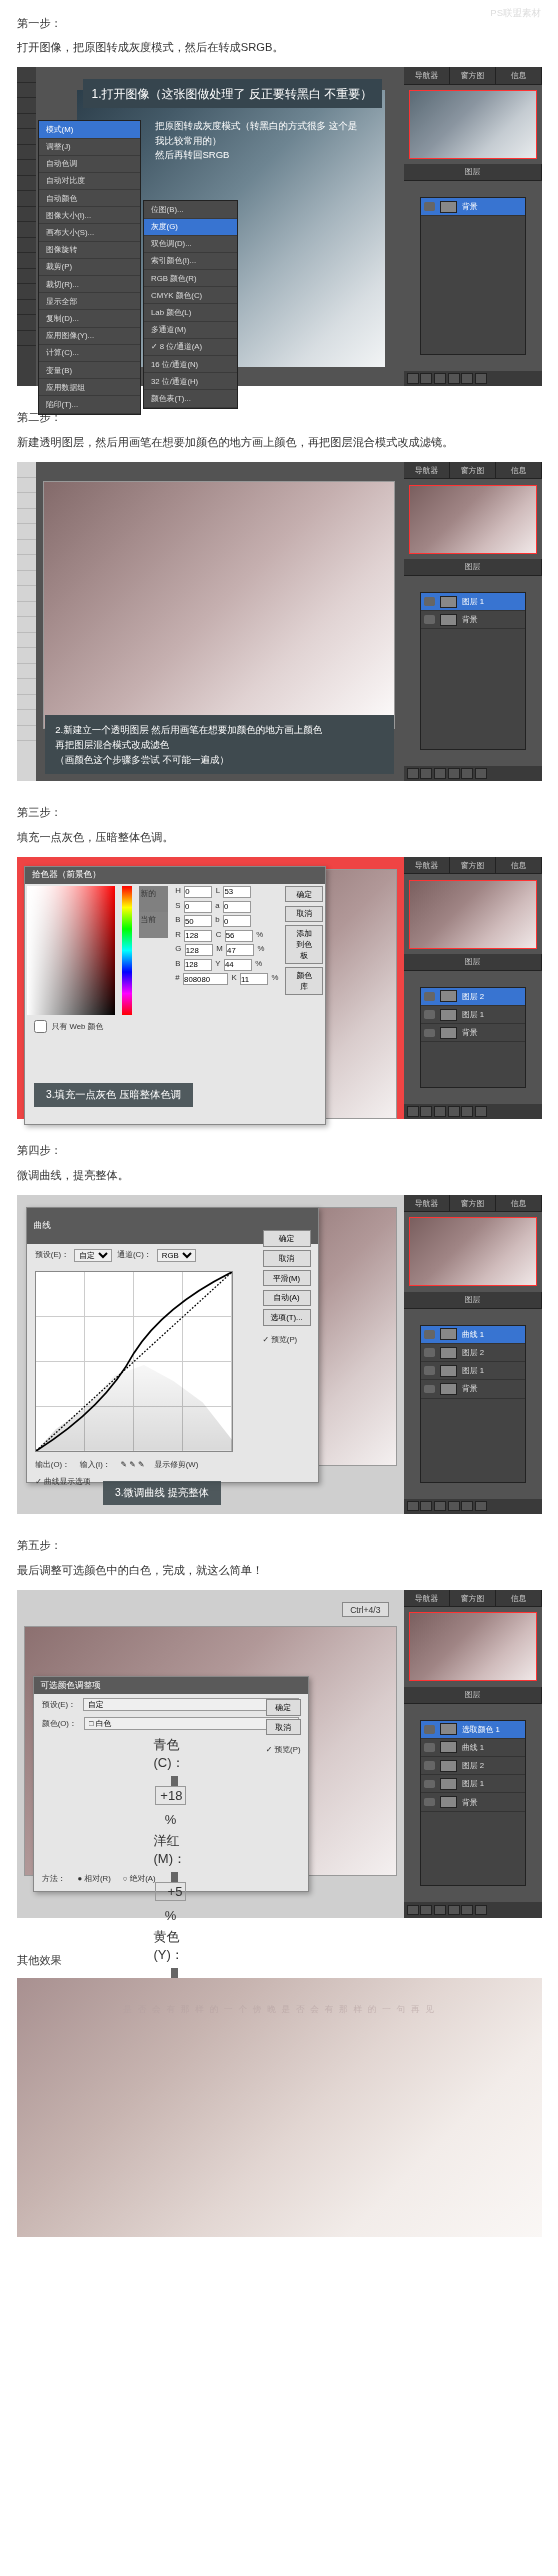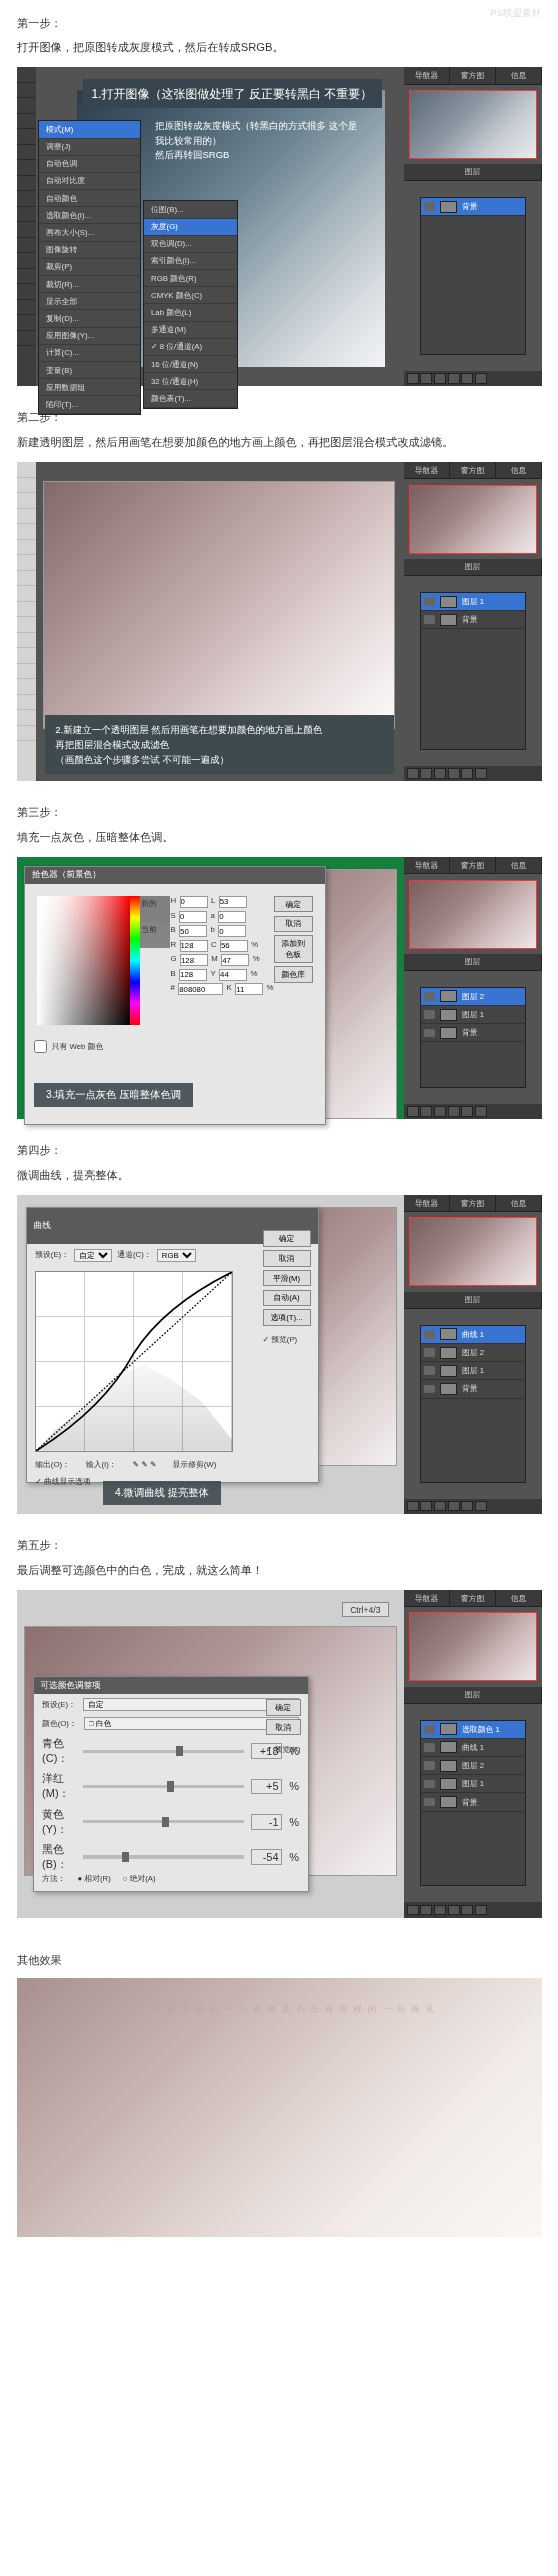--- a/index.html
+++ b/index.html
@@ -40,25 +40,25 @@
 .s1 .annot2 { position: absolute; left: 138px; top: 52px; width: 207px; color: #fff; font-size: 9.5px; line-height: 1.5; }
 
 
 .s2 .canvas { height: 319px; }
 .s2 .toolbar { position: absolute; left: 0; top: 0; bottom: 0; width: 19px; background: #d4d4d4; display: flex; flex-direction: column; }
 .s2 .toolbar i { height: 15.5px; border-bottom: 0.9px solid #bbb; }
 .s2 .photo { position: absolute; left: 26px; top: 19px; right: 8.6px; bottom: 52px; background: linear-gradient(135deg,#836a6a 0%,#a58c8c 25%,#c5afaf 50%,#e0d2d2 70%,#f3eded 90%,#fdfcfc 100%); border: 0.9px solid #999; }
 .s2 .annot { position: absolute; left: 28px; right: 10.3px; bottom: 7px; background: #3f4a4f; color: #fff; font-size: 9.5px; padding: 7px 10.3px; line-height: 1.6; }
 
 
-.s3 .canvas { height: 262px; background: #15803d; }
+.s3 .canvas { height: 262px; background: #ef4444; }
 .s3 .photo { position: absolute; right: 7px; top: 12px; width: 164px; height: 250px; background: linear-gradient(135deg,#8c7070 0%,#b19898 40%,#d9cccc 70%,#f4f0f0 100%); border: 0.9px solid #999; }
 .s3 .picker { position: absolute; left: 7px; top: 8.6px; width: 302px; height: 259px; background: #e6e6e6; border: 0.9px solid #888; box-shadow: 1.7px 1.7px 5.2px rgba(0,0,0,.3); }
 .s3 .picker .titlebar { background: #5a5a5a; color: #fff; font-size: 8.6px; padding: 2.6px 7px; }
-.s3 .picker .body { display: flex; padding: 12px; }
+.s3 .picker .body { display: flex; padding: 2px; gap: 7px; }
 .s3 .picker .grad { width: 129px; height: 129px; background: linear-gradient(to right,#fff,rgba(255,255,255,0)),linear-gradient(to top,#000,rgba(0,0,0,0)),linear-gradient(to right,#fff,#f00); position: relative; }
 .s3 .picker .huebar { width: 14px; height: 129px; background: linear-gradient(to bottom,#f00,#ff0,#0f0,#0ff,#00f,#f0f,#f00); }
 .s3 .picker .newold { width: 43px; }
 .s3 .picker .newold div { height: 26px; font-size: 7.8px; padding: 1.7px; }
 .s3 .picker .newold .c1 { background: #808080; }
 .s3 .picker .newold .c2 { background: #848484; }
 .s3 .picker .fields { flex: 1; font-size: 7.8px; }
 .s3 .picker .fields .row { display: flex; gap: 3.4px; margin-bottom: 2.6px; }
 .s3 .picker .fields input { width: 28px; height: 12px; font-size: 7.8px; border: 0.9px solid #999; }
 .s3 .picker .btns { display: flex; flex-direction: column; gap: 3.4px; }
@@ -72,33 +72,33 @@
 .s4 .curves { position: absolute; left: 8.6px; top: 12px; width: 293px; height: 276px; background: #e6e6e6; border: 0.9px solid #888; box-shadow: 1.7px 1.7px 5.2px rgba(0,0,0,.3); }
 .s4 .curves .titlebar { background: #5a5a5a; color: #fff; font-size: 8.6px; padding: 12px 7px; }
 .s4 .curves .top { padding: 5.2px 8.6px; font-size: 7.8px; display: flex; gap: 5.2px; }
 .s4 .curves .top select { font-size: 7.8px; border: 0.9px solid #999; }
 .s4 .curves .graph { margin: 3.4px 8.6px; width: 198px; height: 181px; background: #fff; border: 0.9px solid #888; position: relative; }
 .s4 .curves .graph::before { content: ""; position: absolute; inset: 0; background: repeating-linear-gradient(to right,transparent,transparent 48px,#ccc 48px,#ccc 49px),repeating-linear-gradient(to bottom,transparent,transparent 44px,#ccc 44px,#ccc 45px); }
 .s4 .curves .graph .diag { position: absolute; inset: 0; }
 .s4 .curves .graph .hist { position: absolute; left: 0; right: 0; bottom: 0; height: 60%; background: linear-gradient(to top,rgba(0,0,0,.15),transparent); clip-path: polygon(0 100%,10% 80%,25% 60%,40% 30%,55% 20%,70% 35%,85% 55%,100% 90%,100% 100%); }
 .s4 .curves .rbtns { position: absolute; right: 7px; top: 22.4px; display: flex; flex-direction: column; gap: 3.4px; }
 .s4 .curves .rbtns button { font-size: 7.8px; padding: 1.7px 7px; background: #ddd; border: 0.9px solid #888; }
-.s4 .curves .foot { padding: 3.4px 8.6px; font-size: 7.8px; display: flex; gap: 16px; align-items: center; }
+.s4 .curves .foot { padding: 3.4px 8.6px; font-size: 7.8px; display: flex; gap: 10px; align-items: center; }
 .s4 .annot { position: absolute; left: 86px; bottom: 8.6px; color: #fff; background: rgba(63,74,79,.9); font-size: 10.3px; padding: 5.2px 12px; }
 
 
 .s5 .canvas { height: 328px; background: #cfcfcf; }
 .s5 .photo { position: absolute; left: 7px; top: 36px; right: 7px; height: 250px; background: linear-gradient(135deg,#8c7070 0%,#b19898 40%,#d9cccc 70%,#f4f0f0 100%); border: 0.9px solid #999; }
 .s5 .annot { position: absolute; left: 12px; top: 10.3px; right: 60px; color: #fff; background: #3f4a4f; font-size: 10.3px; padding: 5.2px 12px; }
 .s5 .shortcut { position: absolute; right: 15.5px; top: 12px; background: #ddd; border: 0.9px solid #888; font-size: 8.6px; padding: 1.7px 7px; }
 .s5 .selcolor { position: absolute; left: 15.5px; top: 86px; width: 276px; height: 216px; background: #e6e6e6; border: 0.9px solid #888; box-shadow: 1.7px 1.7px 5.2px rgba(0,0,0,.3); }
 .s5 .selcolor .titlebar { background: #5a5a5a; color: #fff; font-size: 8.6px; padding: 2.6px 7px; }
 .s5 .selcolor .row { display: flex; align-items: center; padding: 3.4px 8.6px; font-size: 7.8px; gap: 7px; }
 .s5 .selcolor .row select { font-size: 7.8px; border: 0.9px solid #999; flex: 1; }
-.s5 .selcolor .slider-row { display: flex; align-items: center; padding: 2.6px 8.6px; font-size: 11px; gap: 7px; }
+.s5 .selcolor .slider-row { display: flex; align-items: center; padding: 2.6px 8.6px; font-size: 13px; gap: 7px; flex-direction: column; }
 .s5 .selcolor .slider-row .lbl { width: 34px; }
 .s5 .selcolor .slider-row .track { flex: 1; height: 3.4px; background: #bbb; position: relative; }
 .s5 .selcolor .slider-row .track .thumb { position: absolute; top: -3.4px; width: 7px; height: 10.3px; background: #666; }
 .s5 .selcolor .slider-row .val { width: 31px; text-align: right; border: 0.9px solid #999; padding: 0.9px 2.6px; }
 .s5 .selcolor .rbtns { position: absolute; right: 7px; top: 22.4px; display: flex; flex-direction: column; gap: 3.4px; }
 .s5 .selcolor .rbtns button { font-size: 7.8px; padding: 1.7px 7px; background: #ddd; border: 0.9px solid #888; }
 .s5 .selcolor .foot { position: absolute; bottom: 7px; left: 8.6px; font-size: 7.8px; display: flex; gap: 12px; }
 
 
 .other-title { padding: 26px 17px 10.3px; font-size: 11.2px; }
@@ -144,21 +144,21 @@
     <div class="annot2">
       <div>把原图转成灰度模式（转黑白的方式很多 这个是我比较常用的）</div>
       <div>然后再转回SRGB</div>
     </div>
     <div class="menu" id="menu1">
         <div class="hl">模式(M)</div>
         <div>调整(J)</div>
         <div>自动色调</div>
         <div>自动对比度</div>
         <div>自动颜色</div>
-        <div>选取颜色(I)...</div>
+        <div>图像大小(I)...</div>
         <div>画布大小(S)...</div>
         <div>图像旋转</div>
         <div>裁剪(P)</div>
         <div>裁切(R)...</div>
         <div>显示全部</div>
         <div>复制(D)...</div>
         <div>应用图像(Y)...</div>
         <div>计算(C)...</div>
         <div>变量(B)</div>
         <div>应用数据组</div>
@@ -392,21 +392,21 @@
       <div class="foot">
         <span>输出(O)：</span>
         <span>输入(I)：</span>
         <span>✎ ✎ ✎</span>
         <span>显示修剪(W)</span>
       </div>
       <div class="foot">
           <span>✓ 曲线显示选项</span>
         </div>
     </div>
-    <div class="annot">4.微调曲线 提亮整体</div>
+    <div class="annot">3.微调曲线 提亮整体</div>
   </div>
   <div class="rpanel">
     <div class="rp-tabs">
         <div class="rp-tab">导航器</div>
         <div class="rp-tab">窗方图</div>
         <div class="rp-tab">信息</div>
       </div>
     <div class="rp-thumb warm"></div>
     <div class="rp-tabs">
         <div class="rp-tab">图层</div>

